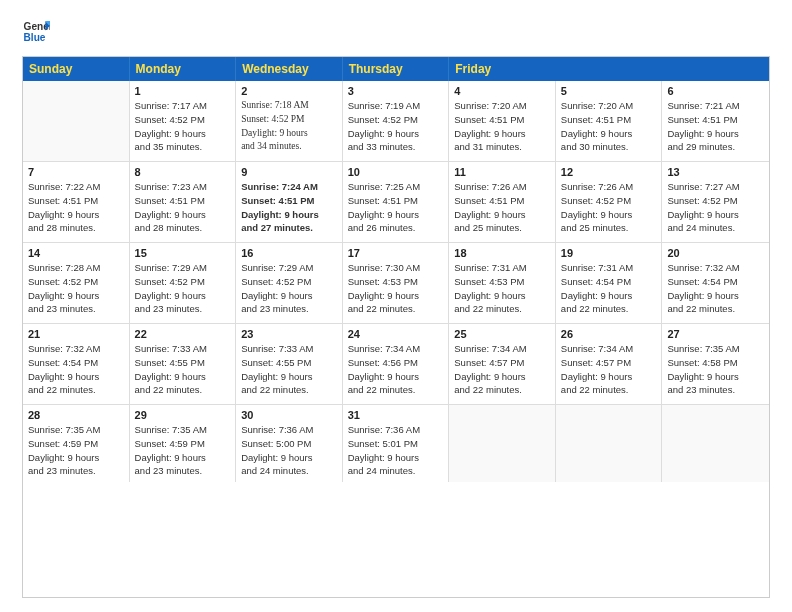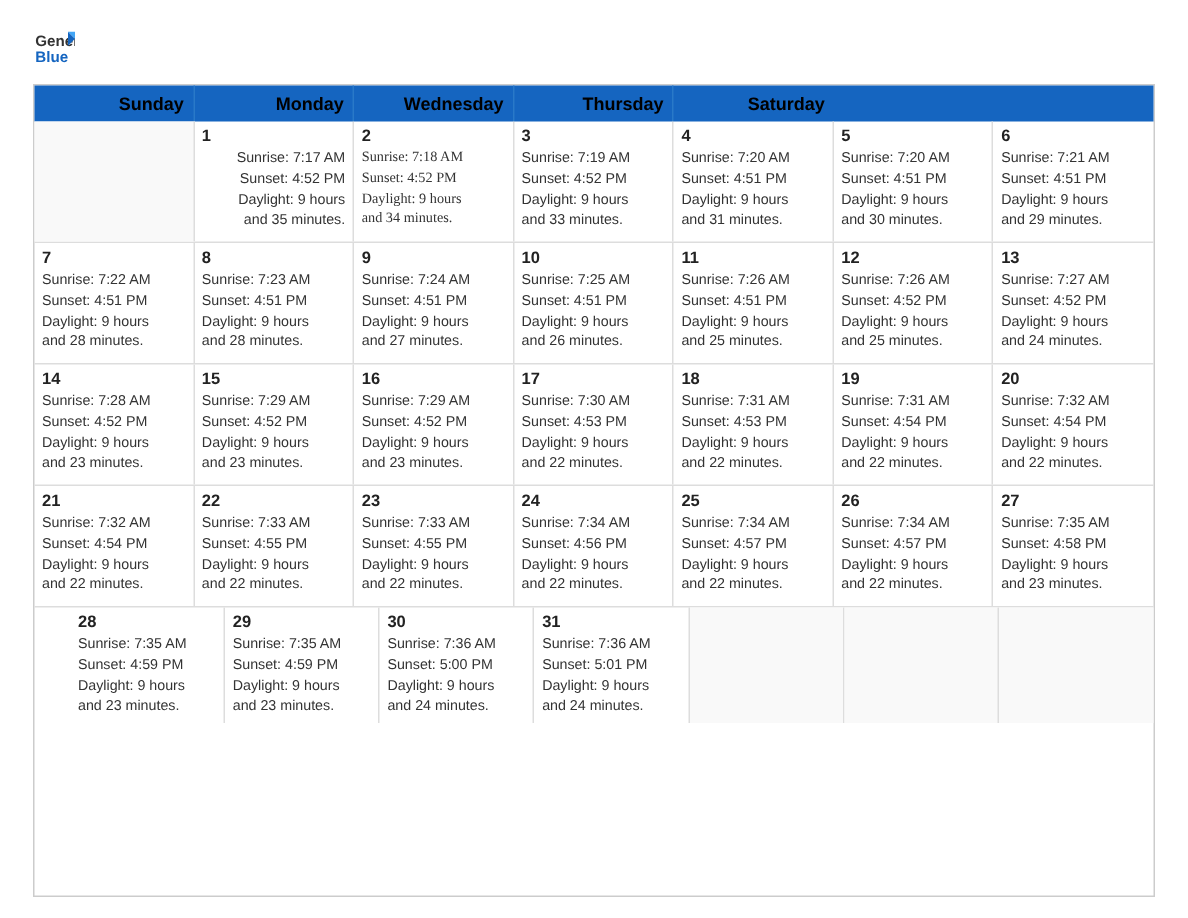--- a/index.html
+++ b/index.html
@@ -49,39 +49,39 @@
     .calendar {
       flex: 1;
       border: 1px solid #ccc;
     }
     .cal-header-row {
       display: grid;
       grid-template-columns: repeat(7, 1fr);
       background: #1565c0;
     }
     .cal-header-cell {
-      color: #000000;
+      color: #fde047;
       font-size: 12px;
       font-weight: bold;
       padding: 5px 6px;
-      text-align: right;
+      text-align: left;
       border-right: 1px solid #2979c8;
     }
     .cal-header-cell:last-child { border-right: none; }
     .cal-body {
       display: flex;
       flex-direction: column;
     }
     .cal-row {
       display: grid;
       grid-template-columns: repeat(7, 1fr);
       border-bottom: 1px solid #ddd;
       flex: 1;
     }
-    .cal-row:last-child { border-bottom: none; margin-left: 24px; }
+    .cal-row:last-child { border-bottom: none; }
     .cal-cell {
       border-right: 1px solid #ddd;
       padding: 4px 5px;
       vertical-align: top;
       min-height: 80px;
     }
     .cal-cell:last-child { border-right: none; }
     .cal-cell.empty { background: #f9f9f9; }
     .day-num {
       font-size: 11px;
@@ -121,28 +121,28 @@
       <div class="subtitle"></div>
     </div>
   </div>
 
   <div class="calendar">
     <div class="cal-header-row" id="cal-header">
         <div class="cal-header-cell">Sunday</div>
         <div class="cal-header-cell">Monday</div>
         <div class="cal-header-cell">Wednesday</div>
         <div class="cal-header-cell">Thursday</div>
-        <div class="cal-header-cell">Saturday</div>
+        <div class="cal-header-cell">Friday</div>
       </div>
     <div class="cal-body" id="cal-body">
         <div class="cal-row">
           <div class="cal-cell empty"></div>
           <div class="cal-cell">
             <span class="day-num">1</span>
-            <div class="day-info" style="white-space: pre-line; text-align: right;">Sunrise: 7:17 AM
+            <div class="day-info" style="white-space: pre-line;">Sunrise: 7:17 AM
 Sunset: 4:52 PM
 Daylight: 9 hours
 and 35 minutes.</div>
           </div>
           <div class="cal-cell">
             <span class="day-num">2</span>
             <div class="day-info" style="white-space: pre-line; font-family: Liberation Serif, serif;">Sunrise: 7:18 AM
 Sunset: 4:52 PM
 Daylight: 9 hours
 and 34 minutes.</div>
@@ -186,21 +186,21 @@
           </div>
           <div class="cal-cell">
             <span class="day-num">8</span>
             <div class="day-info" style="white-space: pre-line;">Sunrise: 7:23 AM
 Sunset: 4:51 PM
 Daylight: 9 hours
 and 28 minutes.</div>
           </div>
           <div class="cal-cell">
             <span class="day-num">9</span>
-            <div class="day-info" style="white-space: pre-line;">Sunrise: 7:24 AM
+            <div class="day-info" style="white-space: pre-line; font-weight: bold;">Sunrise: 7:24 AM
 Sunset: 4:51 PM
 Daylight: 9 hours
 and 27 minutes.</div>
           </div>
           <div class="cal-cell">
             <span class="day-num">10</span>
             <div class="day-info" style="white-space: pre-line;">Sunrise: 7:25 AM
 Sunset: 4:51 PM
 Daylight: 9 hours
 and 26 minutes.</div>

